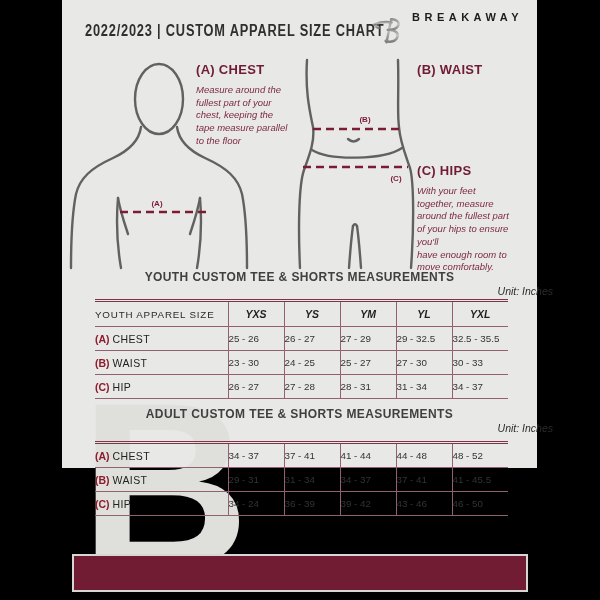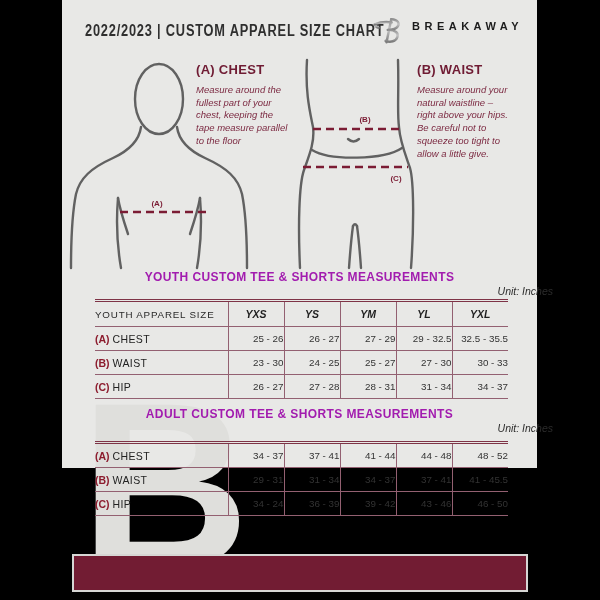--- a/index.html
+++ b/index.html
@@ -13,42 +13,42 @@
     background:#e8e8e6;
   }
   
   .hdr-title {
     position:absolute; left:23px; top:22px;
     font-size:16px; font-weight:bold; color:#2f2f2f; letter-spacing:1px;
     transform:scaleX(0.80); transform-origin:left top; white-space:nowrap;
   }
   .logo { position:absolute; left:309px; top:15px; width:32px; height:32px; }
   .brand {
-    position:absolute; left:350px; top:20px;
+    position:absolute; left:350px; top:11px;
     font-size:11px; font-weight:bold; letter-spacing:4.5px; color:#1c1c1c; white-space:nowrap;
   }
   
   svg.figures { position:absolute; left:0; top:0; width:475px; height:280px; }
   .fig-stroke { fill:none; stroke:#616161; stroke-width:2.4; stroke-linecap:round; }
   .dash { fill:none; stroke:#7b1c34; stroke-width:2.4; stroke-dasharray:8 5; }
   .marker { font-family:"Liberation Sans",sans-serif; font-size:8px; font-weight:bold; fill:#7b1c34; }
   
   .inst { position:absolute; width:120px; }
   .inst h3 { margin:0; font-size:13px; font-weight:bold; color:#6f1b33; letter-spacing:0.3px; }
   .inst p {
     margin:7px 0 0; font-size:9.5px; font-style:italic; color:#7c2a42;
     line-height:1.34; white-space:pre-line;
   }
   #instA { left:134px; top:62px; }
   #instB { left:355px; top:62px; }
   #instC { left:355px; top:163px; }
   
   .tbl-title {
     position:absolute; left:0; width:475px; text-align:center;
-    font-weight:bold; font-size:12px; color:#a21caf; letter-spacing:0.4px;
+    font-weight:bold; font-size:12px; color:#404040; letter-spacing:0.4px;
   }
   .tbl-unit {
     position:absolute; left:16px; width:475px; text-align:right;
     font-style:italic; font-size:10.5px; color:#2c2c2c;
   }
   #youthTitle { top:270px; } #youthUnit { top:285px; }
   #adultTitle { top:407px; } #adultUnit { top:422px; }
   
   table.size {
     position:absolute; left:33px; width:413px;
@@ -59,21 +59,21 @@
   table.size th, table.size td { border-bottom:1px solid #936071; padding:0; }
   table.size th:not(:first-child), table.size td:not(:first-child) { border-left:1px solid #936071; }
   th.lbl-h {
     font-size:9.8px; font-weight:normal; color:#2a2a2a; text-align:left;
     padding-left:9px; letter-spacing:0.8px; height:24px;
   }
   th.size-h { font-size:10.5px; font-weight:bold; color:#1f1f1f; text-align:center; height:24px;font-style:italic; }
   td.lbl { text-align:left; padding-left:9px; font-size:10.5px; color:#222; height:23px; white-space:nowrap; }
   td.lbl .letter { color:#8c1c2e; font-weight:bold; }
   td.lbl .nm { font-weight:normal; letter-spacing:0.4px; }
-  td.val { text-align:right; font-size:9.8px; color:#333;margin-top:27px; }
+  td.val { text-align:left; font-size:9.8px; color:#333;margin-top:27px; }
   
   .watermark {
     position:absolute; left:18px; top:368px; z-index:0;
     font-size:235px; font-weight:bold; color:#dfdfdc; line-height:1;
   }
   .bottom-bar {
     position:absolute; left:10px; top:554px; width:452px; height:34px;
     background:#721c33; border:2px solid #d6d6d4; z-index:2;
   }
 </style>
@@ -133,26 +133,30 @@
   <div class="inst" id="instA">
     <h3>(A) CHEST</h3>
     <p>Measure around the
 fullest part of your
 chest, keeping the
 tape measure parallel
 to the floor</p>
   </div>
   <div class="inst" id="instB">
     <h3>(B) WAIST</h3>
-    <p>Measure around your
-natural waistline –
-right above your hips.
-Be careful not to
-squeeze too tight to
-allow a little give.</p>
+  </div>
+  <div class="inst" id="instC">
+    <h3>(C) HIPS</h3>
+    <p>With your feet
+together, measure
+around the fullest part
+of your hips to ensure
+you'll
+have enough room to
+move comfortably.</p>
   </div>
 
   <div class="watermark">B</div>
 
   <div class="tbl-title" id="youthTitle">YOUTH CUSTOM TEE &amp; SHORTS MEASUREMENTS</div>
   <div class="tbl-unit" id="youthUnit">Unit: Inches</div>
   <table class="size" id="youthTable">
     <colgroup>
         <col style="width:133px">
         <col style="width:56px">

